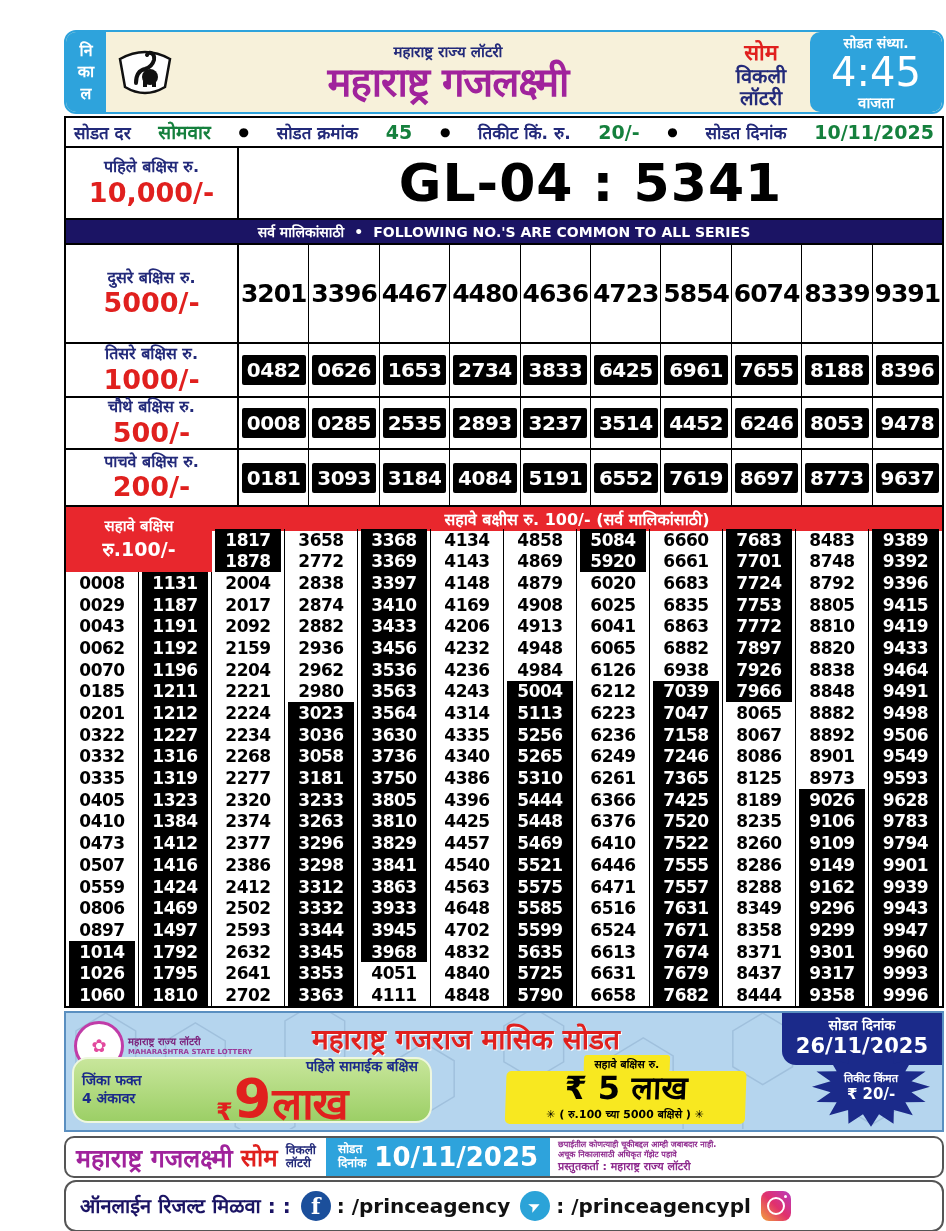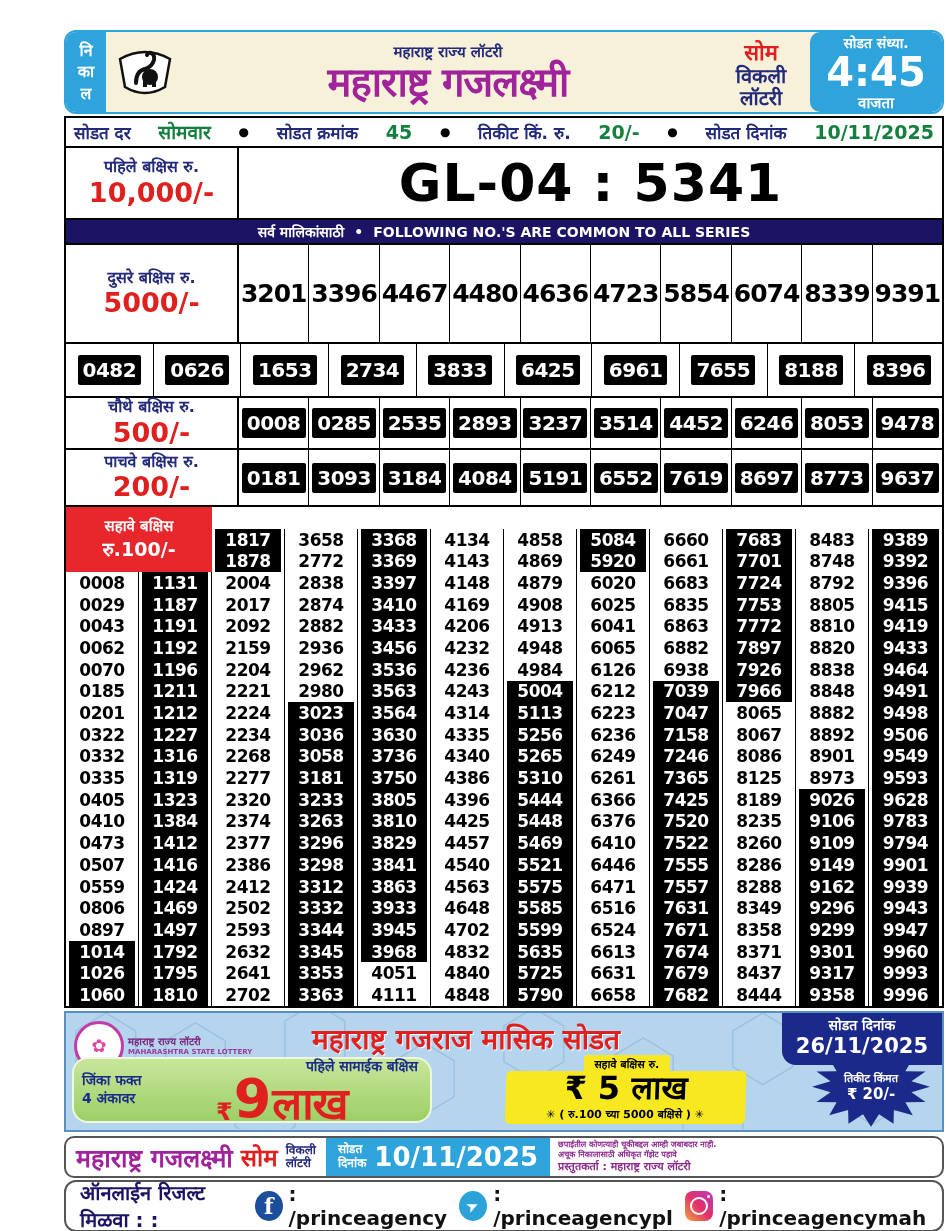--- a/index.html
+++ b/index.html
@@ -13,21 +13,21 @@
   .hmid{flex:1;display:flex;align-items:center;padding:2px 6px;}
   .hlogo{width:66px;height:70px;flex:0 0 66px;}
   .htitles{flex:1;text-align:center;}
   .h-org{color:#232a7a;font-weight:bold;font-size:15px;}
   .h-title{color:#a0239c;font-weight:bold;font-size:40px;line-height:1.05;letter-spacing:-1px;}
   .hday{width:86px;text-align:center;line-height:1.1;padding-top:6px;}
   .hday .d1{color:#e0201e;font-weight:bold;font-size:22px;}
   .hday .d2{color:#232a7a;font-weight:bold;font-size:20px;}
   .htime{width:132px;background:#2ea3dc;color:#fff;text-align:center;display:flex;flex-direction:column;justify-content:center;border-radius:10px;}
   .ht1{font-size:14px;font-weight:bold;}
-  .ht2{font-size:40px;font-weight:bold;line-height:1;}
+  .ht2{font-size:40px;font-weight:normal;line-height:1;}
   .ht3{font-size:15px;font-weight:bold;}
 
   
   .frame{border:2px solid #000;margin-top:2px;}
   .inforow{display:flex;align-items:center;justify-content:space-between;height:28px;padding:0 8px;font-weight:bold;font-size:17px;}
   .inforow .nv{color:#232a7a;}
   .inforow .mg{color:#15803d;font-size:19px;}
   .inforow .bu{color:#000;font-size:12px;}
 
   .p1row{display:flex;border-top:2px solid #000;height:70px;}
@@ -208,20 +208,24 @@
             </div>
             <div class="pcell sep">
               <span class="plainnum">8339</span>
             </div>
             <div class="pcell">
               <span class="plainnum">9391</span>
             </div>
           </div>
       </div>
       <div class="prow p3">
+        <div class="plabel">
+            <span class="l1">तिसरे बक्षिस रु.</span>
+            <span class="l2">1000/-</span>
+          </div>
         <div class="pnums">
             <div class="pcell sep">
               <span class="blocknum">0482</span>
             </div>
             <div class="pcell sep">
               <span class="blocknum">0626</span>
             </div>
             <div class="pcell sep">
               <span class="blocknum">1653</span>
             </div>
@@ -323,20 +327,21 @@
               <span class="blocknum">9637</span>
             </div>
           </div>
       </div>
 
       <div class="sixgrid">
         <div class="sixlabel">
           <span class="s1">सहावे बक्षिस</span>
           <span class="s2">रु.100/-</span>
         </div>
+        <div class="sixbar">सहावे बक्षीस रु. 100/-   (सर्व मालिकांसाठी)</div>
       <div class="scell sep" style="grid-area: 4 / 1;">
             <div class="snum">0008</div>
           </div>
           <div class="scell sep" style="grid-area: 5 / 1;">
             <div class="snum">0029</div>
           </div>
           <div class="scell sep" style="grid-area: 6 / 1;">
             <div class="snum">0043</div>
           </div>
           <div class="scell sep" style="grid-area: 7 / 1;">
@@ -1188,18 +1193,17 @@
       <span class="social">
         <span class="icn tg">
             <span>➤</span>
           </span>
         <span>: /princeagencypl</span>
       </span>
       <span class="social">
         <span class="icn ig">
             <span class="lens"></span>
           </span>
-        <span>: /princeagencymah</span>
       </span>
     </div>
 
   </div>
 </div>
 
 </body></html>

